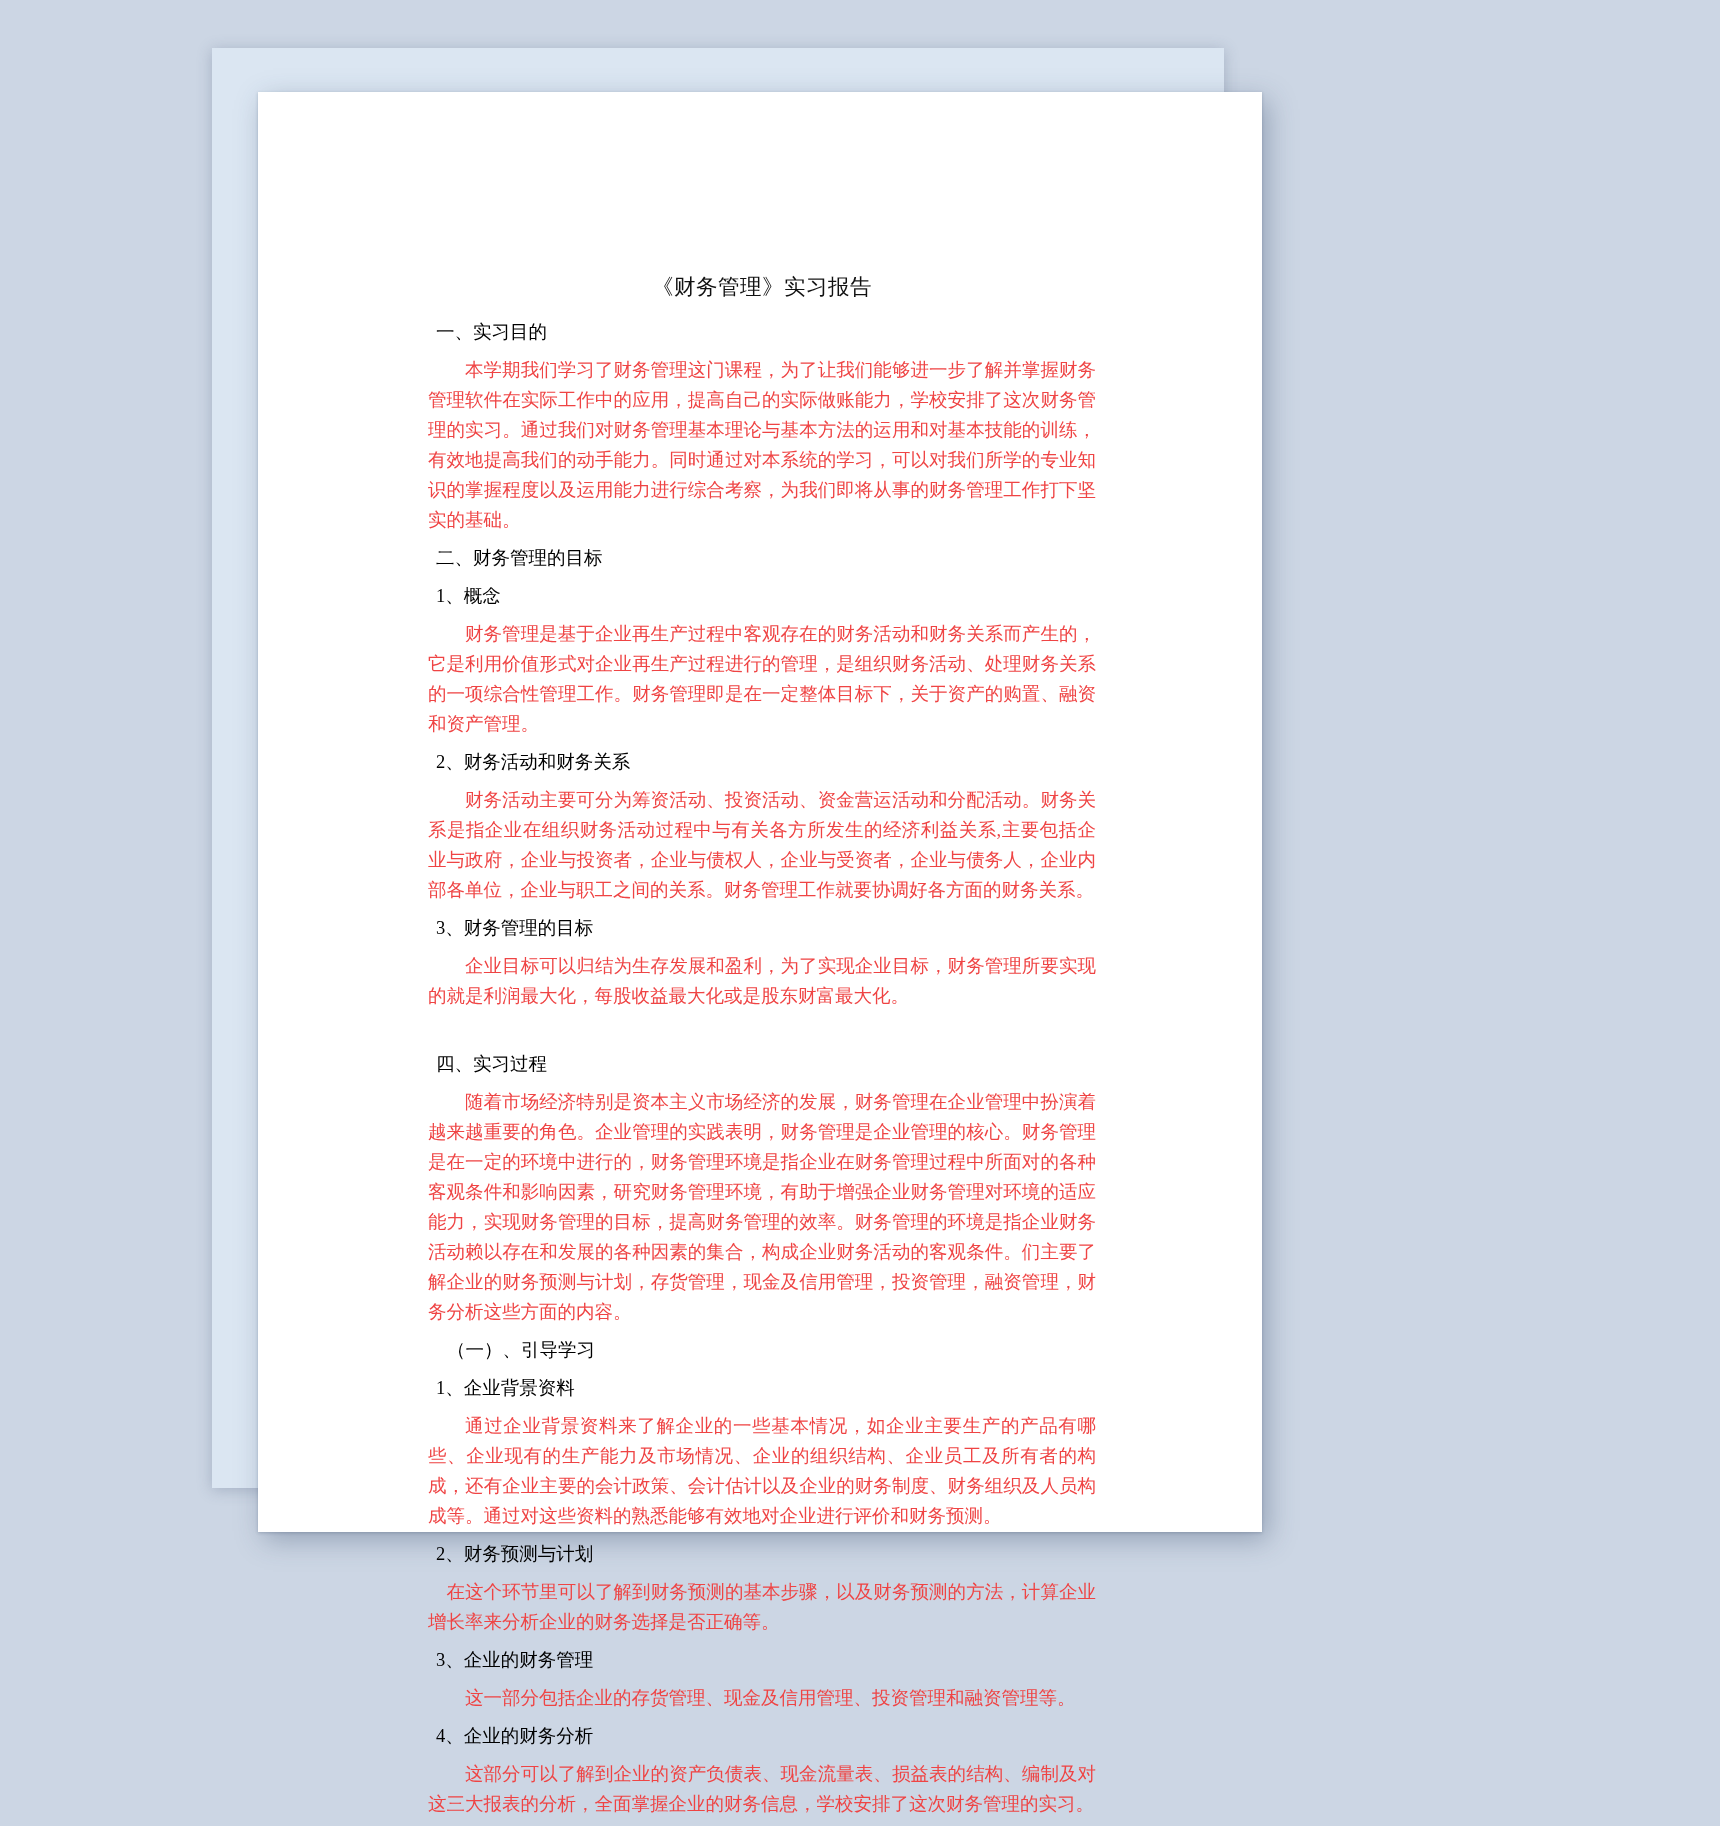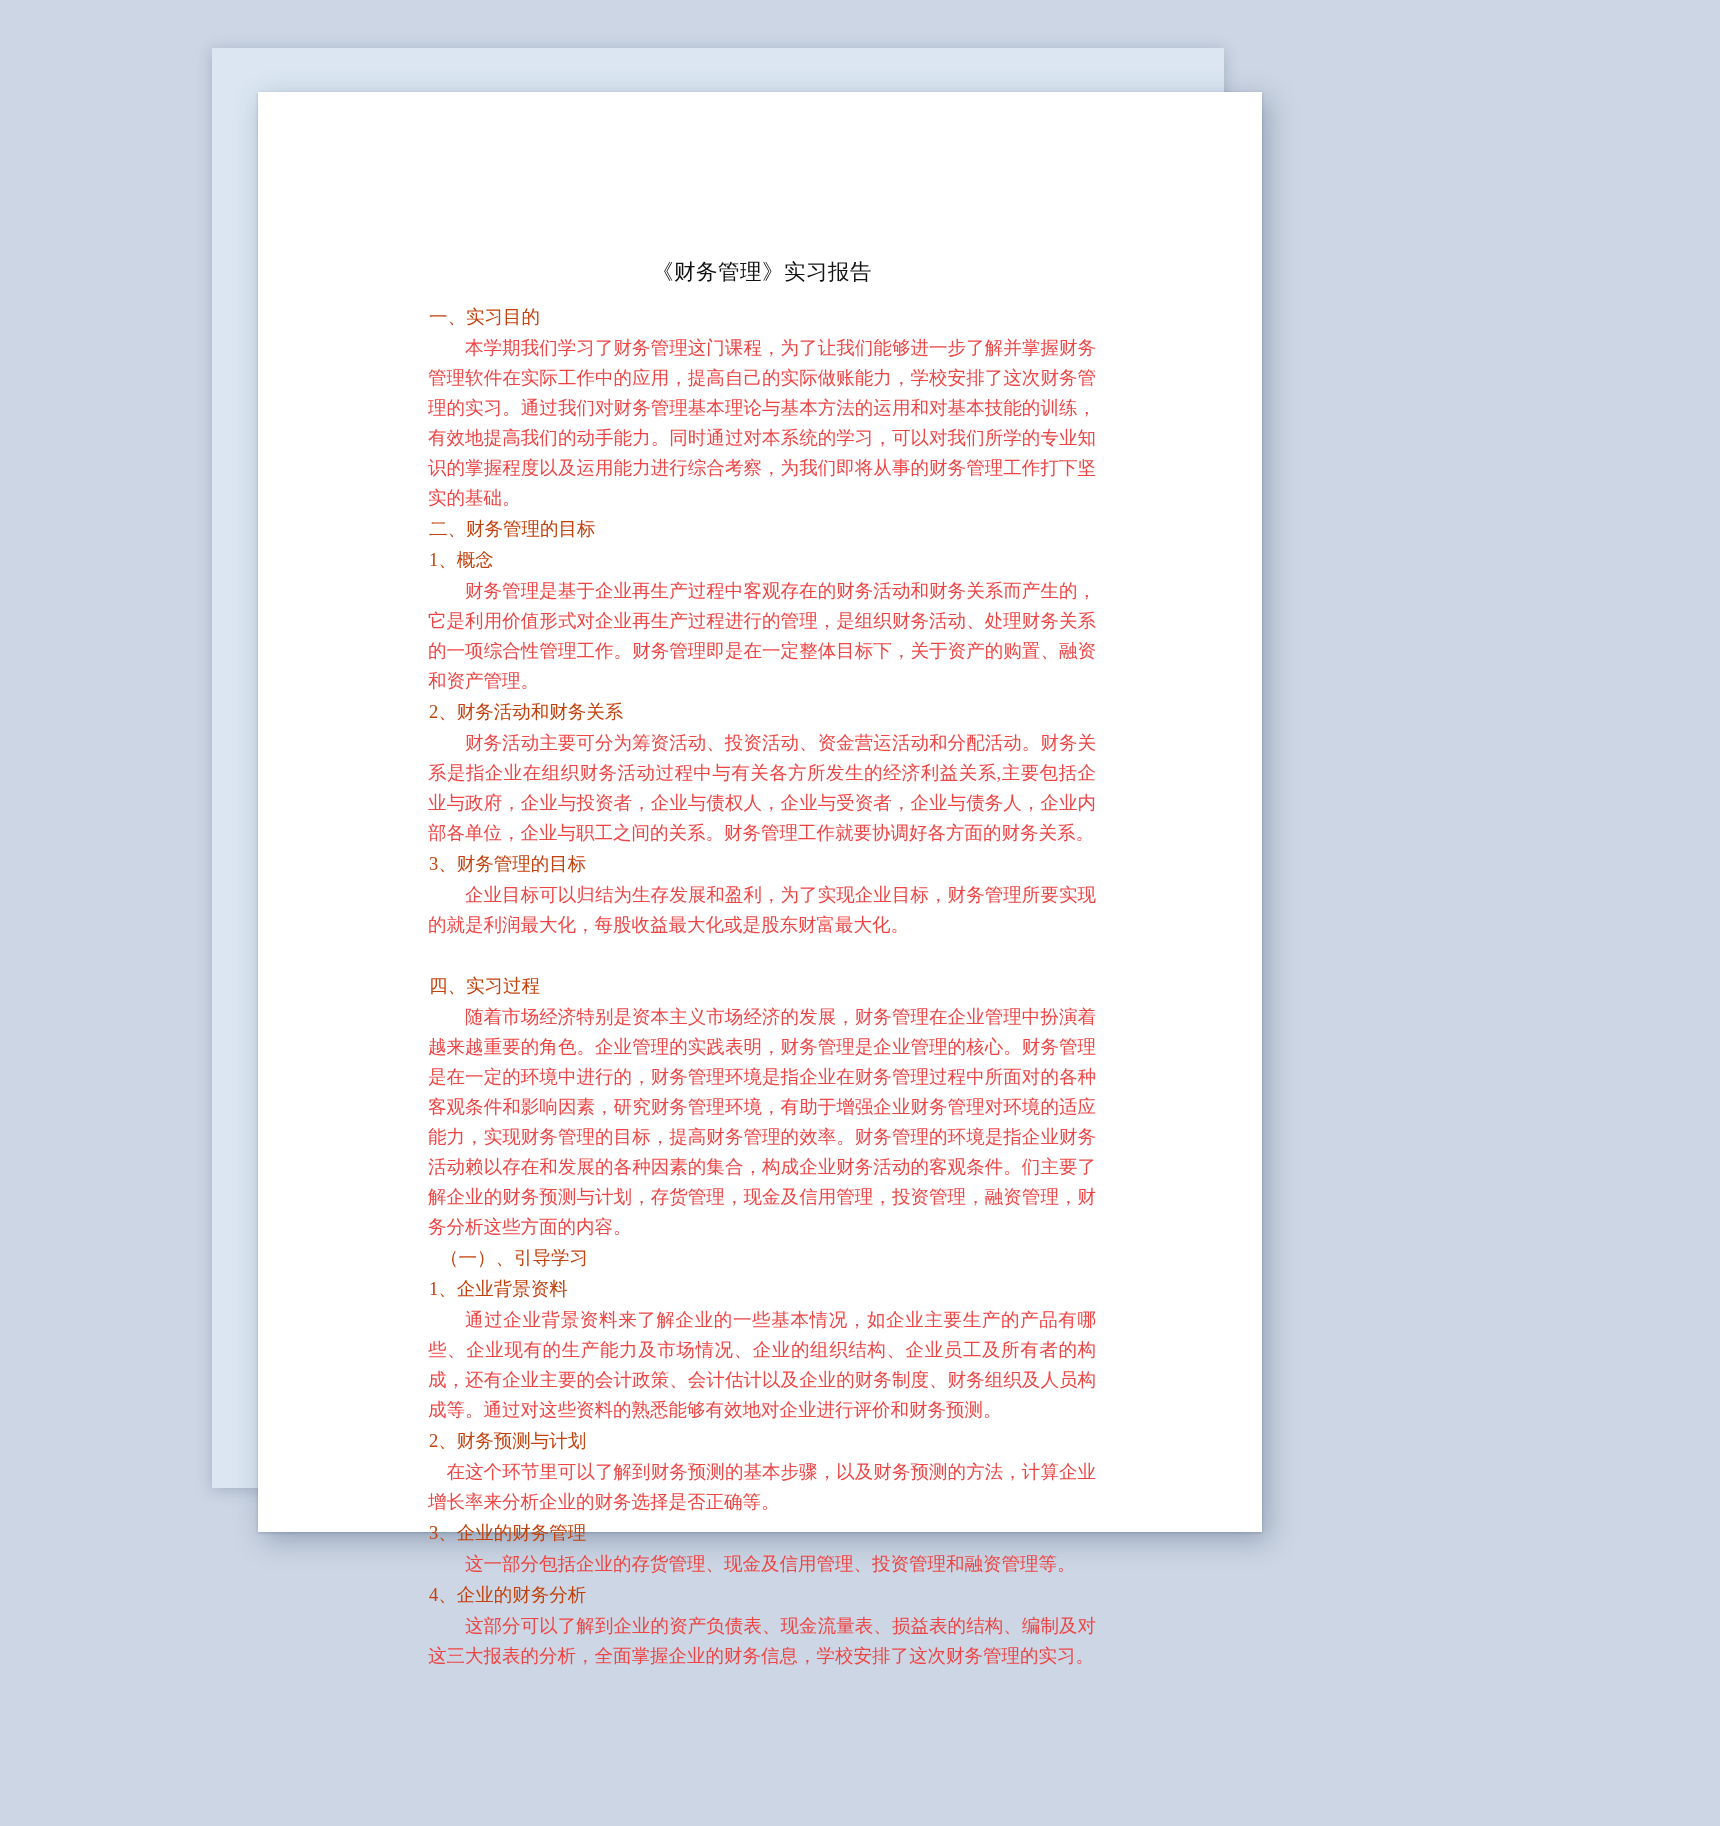--- a/index.html
+++ b/index.html
@@ -40,39 +40,39 @@
     width: 1004px;
     height: 1440px;
     background: #ffffff;
     box-shadow: 6px 8px 26px rgba(50,70,100,0.35),
                 0 1px 3px rgba(50,70,100,0.25);
   }
 
   .page-body {
     position: absolute;
     left: 170px;
-    top: 165px;
+    top: 180px;
     width: 668px;
   }
 
   .doc-title {
     text-align: center;
     font-size: 21.5px;
     letter-spacing: 0.5px;
     margin: 0 0 16px 0;
     color: #111;
     font-weight: normal;
     font-family: "Liberation Serif", "DejaVu Serif", serif;
   }
 
   .h-line {
     font-size: 18.5px;
     line-height: 30px;
-    color: #c2410c;
-    margin: 1px;
+    color: #000000;
+    margin: 8px;
     white-space: nowrap;
   }
 
   .para {
     font-size: 18.5px;
     line-height: 30px;
     color: #ef4444;
     margin: 0;
     text-align: justify;
     text-justify: inter-ideograph;

